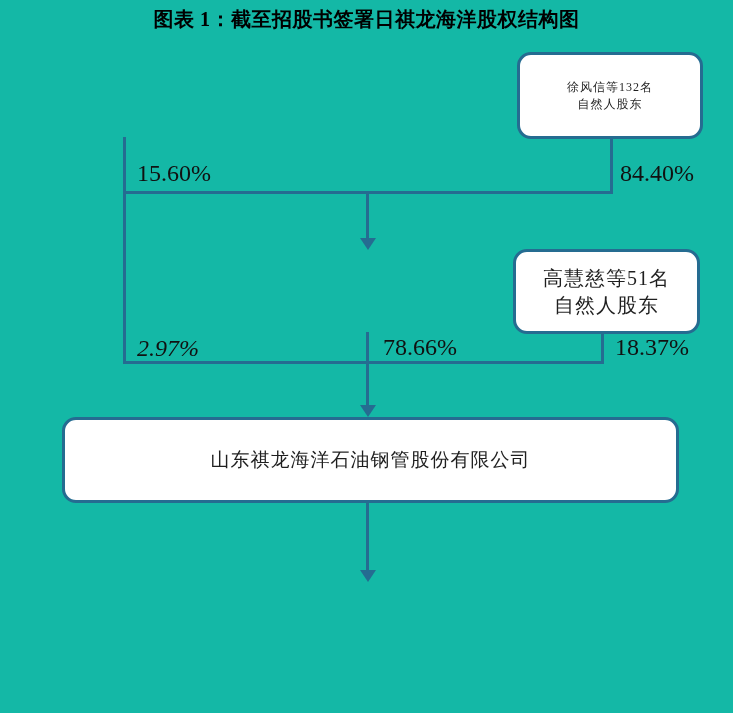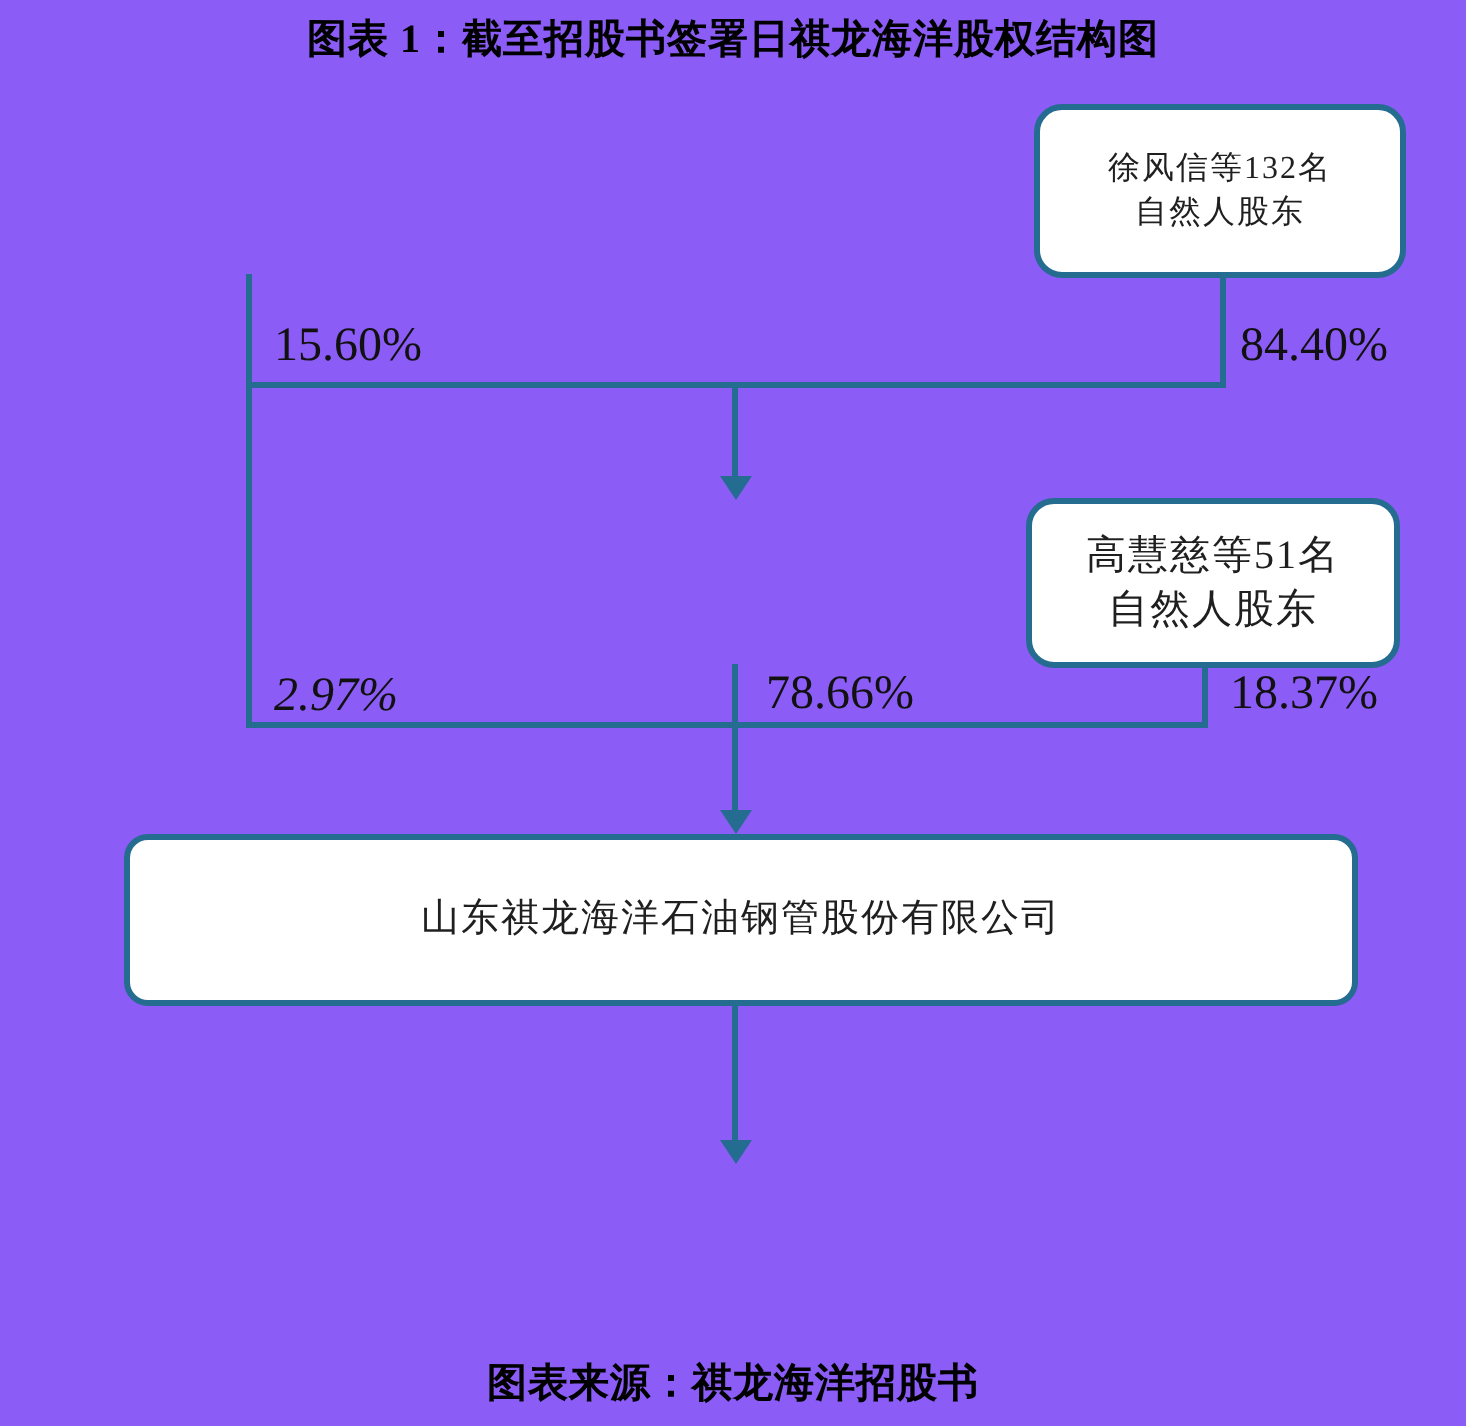--- a/index.html
+++ b/index.html
@@ -5,21 +5,21 @@
   html, body {
     margin: 0;
     padding: 0;
     background: #ffffff;
     font-family: "Liberation Serif", "DejaVu Serif", serif;
   }
   .canvas {
     position: relative;
     width: 733px;
     height: 713px;
-    background: #8b5cf6;
+    background: #14b8a6;
     overflow: hidden;
   }
   .title {
     position: absolute;
     left: 0;
     top: 6px;
     width: 733px;
     text-align: center;
     font-size: 20px;
     font-weight: bold;
@@ -47,24 +47,24 @@
     display: flex;
     align-items: center;
     justify-content: center;
     text-align: center;
     font-size: 21px;
     line-height: 1.35;
     white-space: pre-line;
     letter-spacing: 1px;
   }
   .node.wang    { left: 33px;  top: 56px;  width: 185px; height: 83px; }
-  .node.xu      { left: 517px; top: 52px;  width: 186px; height: 87px; font-size: 16px; }
+  .node.xu      { left: 517px; top: 52px;  width: 186px; height: 87px; font-size: 12px; }
   .node.longxi  { left: 277px; top: 250px; width: 180px; height: 84px; }
   .node.gao     { left: 513px; top: 249px; width: 187px; height: 85px; font-size: 20px; }
-  .node.company { left: 62px;  top: 417px; width: 617px; height: 86px; font-size: 19px; border-radius: 12px; }
+  .node.company { left: 62px;  top: 417px; width: 617px; height: 86px; font-size: 19px; }
   .node.branch  { left: 155px; top: 582px; width: 427px; height: 86px; font-size: 22px; }
 
   .vline, .hline {
     position: absolute;
     background: var(--line, #256c91);
   }
   .v-wang        { left: 123px; top: 137px; width: 3px; height: 227px; }
   .v-xu          { left: 610px; top: 137px; width: 3px; height: 57px;  }
   .h-top         { left: 123px; top: 191px; width: 490px; height: 3px; }
   .a1-stem       { left: 366px; top: 193px; width: 3px; height: 46px;  }
@@ -121,15 +121,14 @@
   <span class="pct pct-wang-company">2.97%</span>
   <span class="pct pct-longxi-company">78.66%</span>
   <span class="pct pct-gao-company">18.37%</span>
 
   <div class="node xu">徐风信等132名
 自然人股东</div>
   <div class="node gao">高慧慈等51名
 自然人股东</div>
   <div class="node company">山东祺龙海洋石油钢管股份有限公司</div>
 
-  <div class="footer">图表来源：祺龙海洋招股书</div>
 
 </div>
 
 </body></html>

